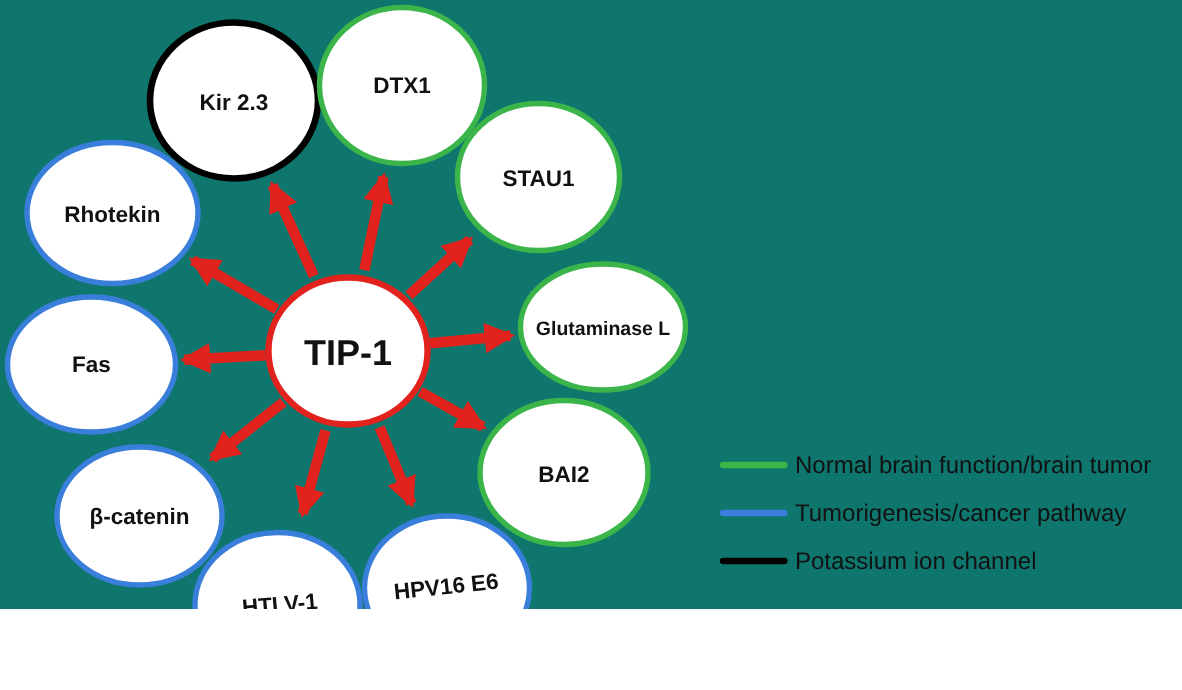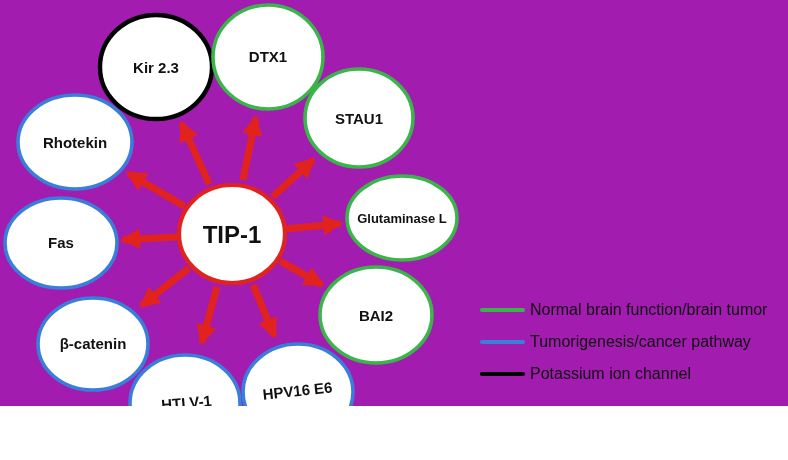--- a/index.html
+++ b/index.html
@@ -4,21 +4,21 @@
 <style>
   html, body {
     margin: 0;
     padding: 0;
     background: #ffffff;
   }
   #stage {
     position: relative;
     width: 788px;
     height: 406px;
-    background: #a21caf;
+    background: #0f766e;
     overflow: hidden;
     font-family: "Liberation Sans", sans-serif;
     text-align: right;
   }
   svg { display: block; }
   .node-circle {
     fill: #ffffff;
     stroke-width: 3.6px;
   }
   .node-circle.black { stroke-width: 4.4px; }

